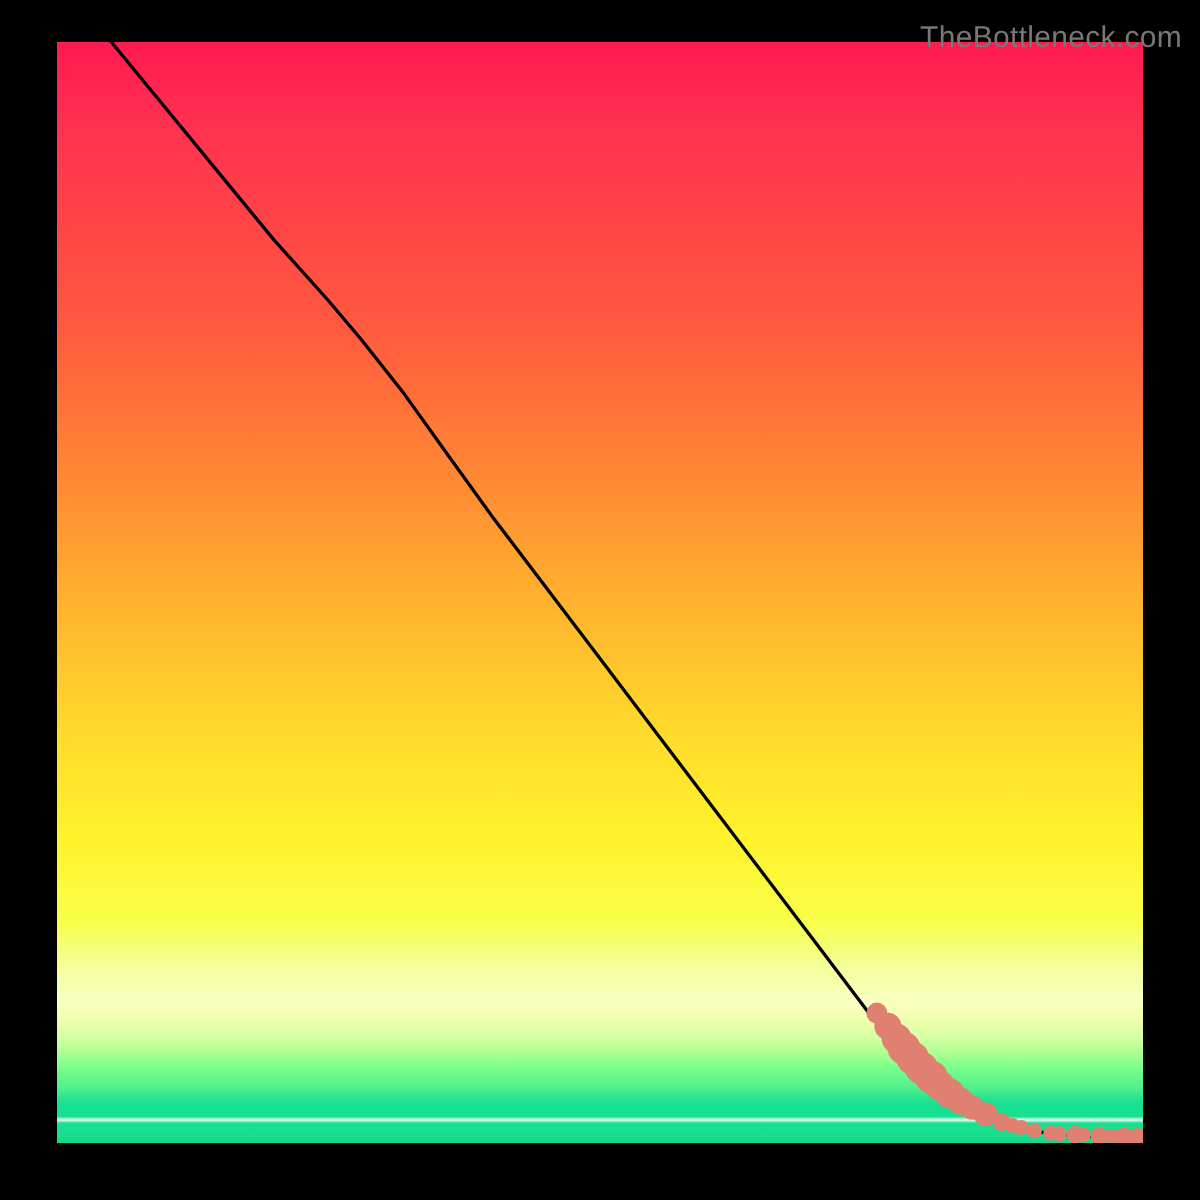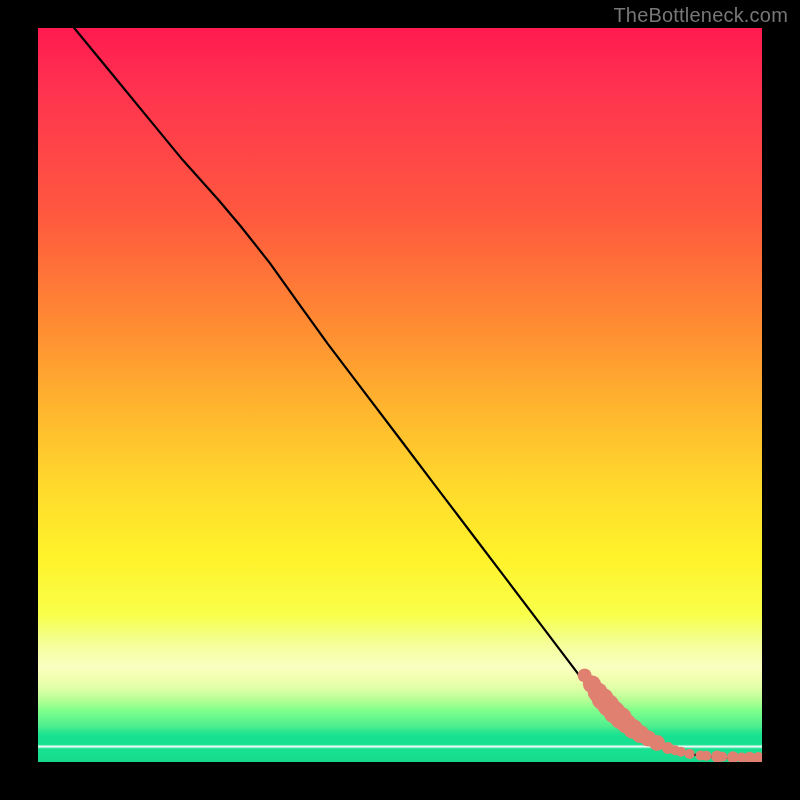--- a/index.html
+++ b/index.html
@@ -12,21 +12,21 @@
     font-family: Arial, Helvetica, sans-serif;
   }
   #root {
     position: relative;
     width: 800px;
     height: 800px;
     background: #000;
   }
   .watermark {
     position: absolute;
-    top: 4px;
+    top: 14px;
     right: 12px;
     color: #777;
     font-size: 20px;
     font-weight: 500;
     letter-spacing: 0.2px;
     z-index: 30;
     user-select: none;
   }
   .plot-frame {
     position: absolute;

